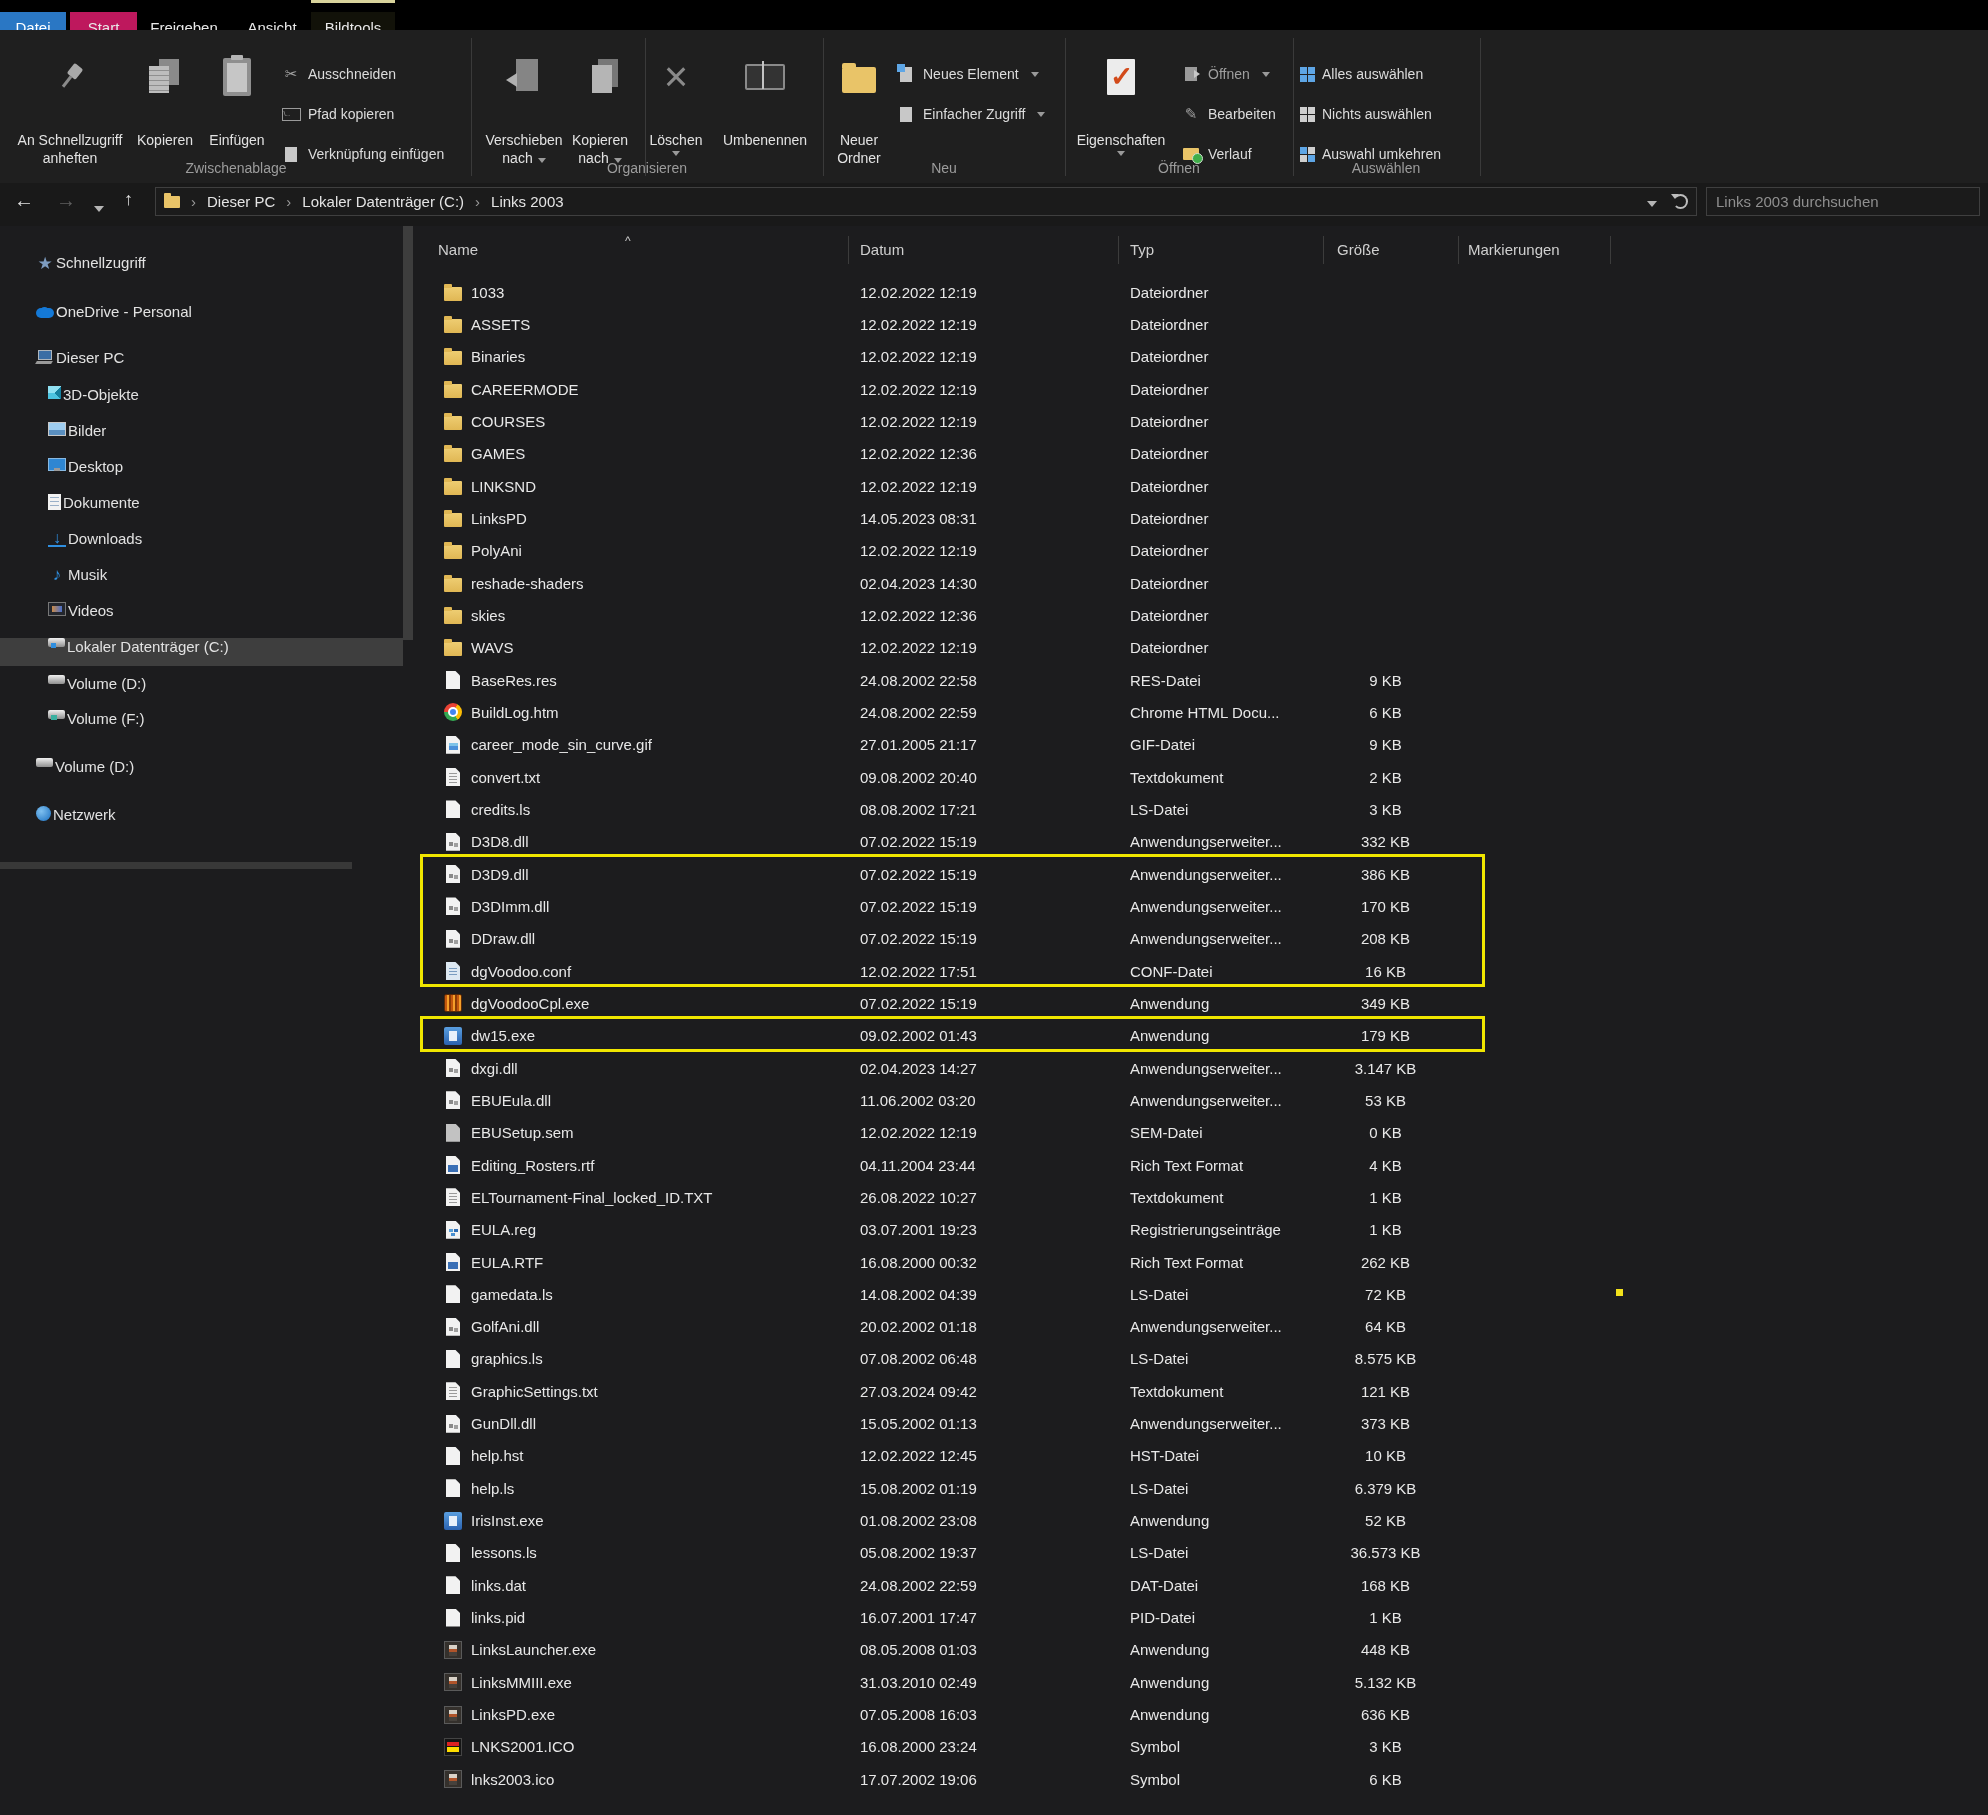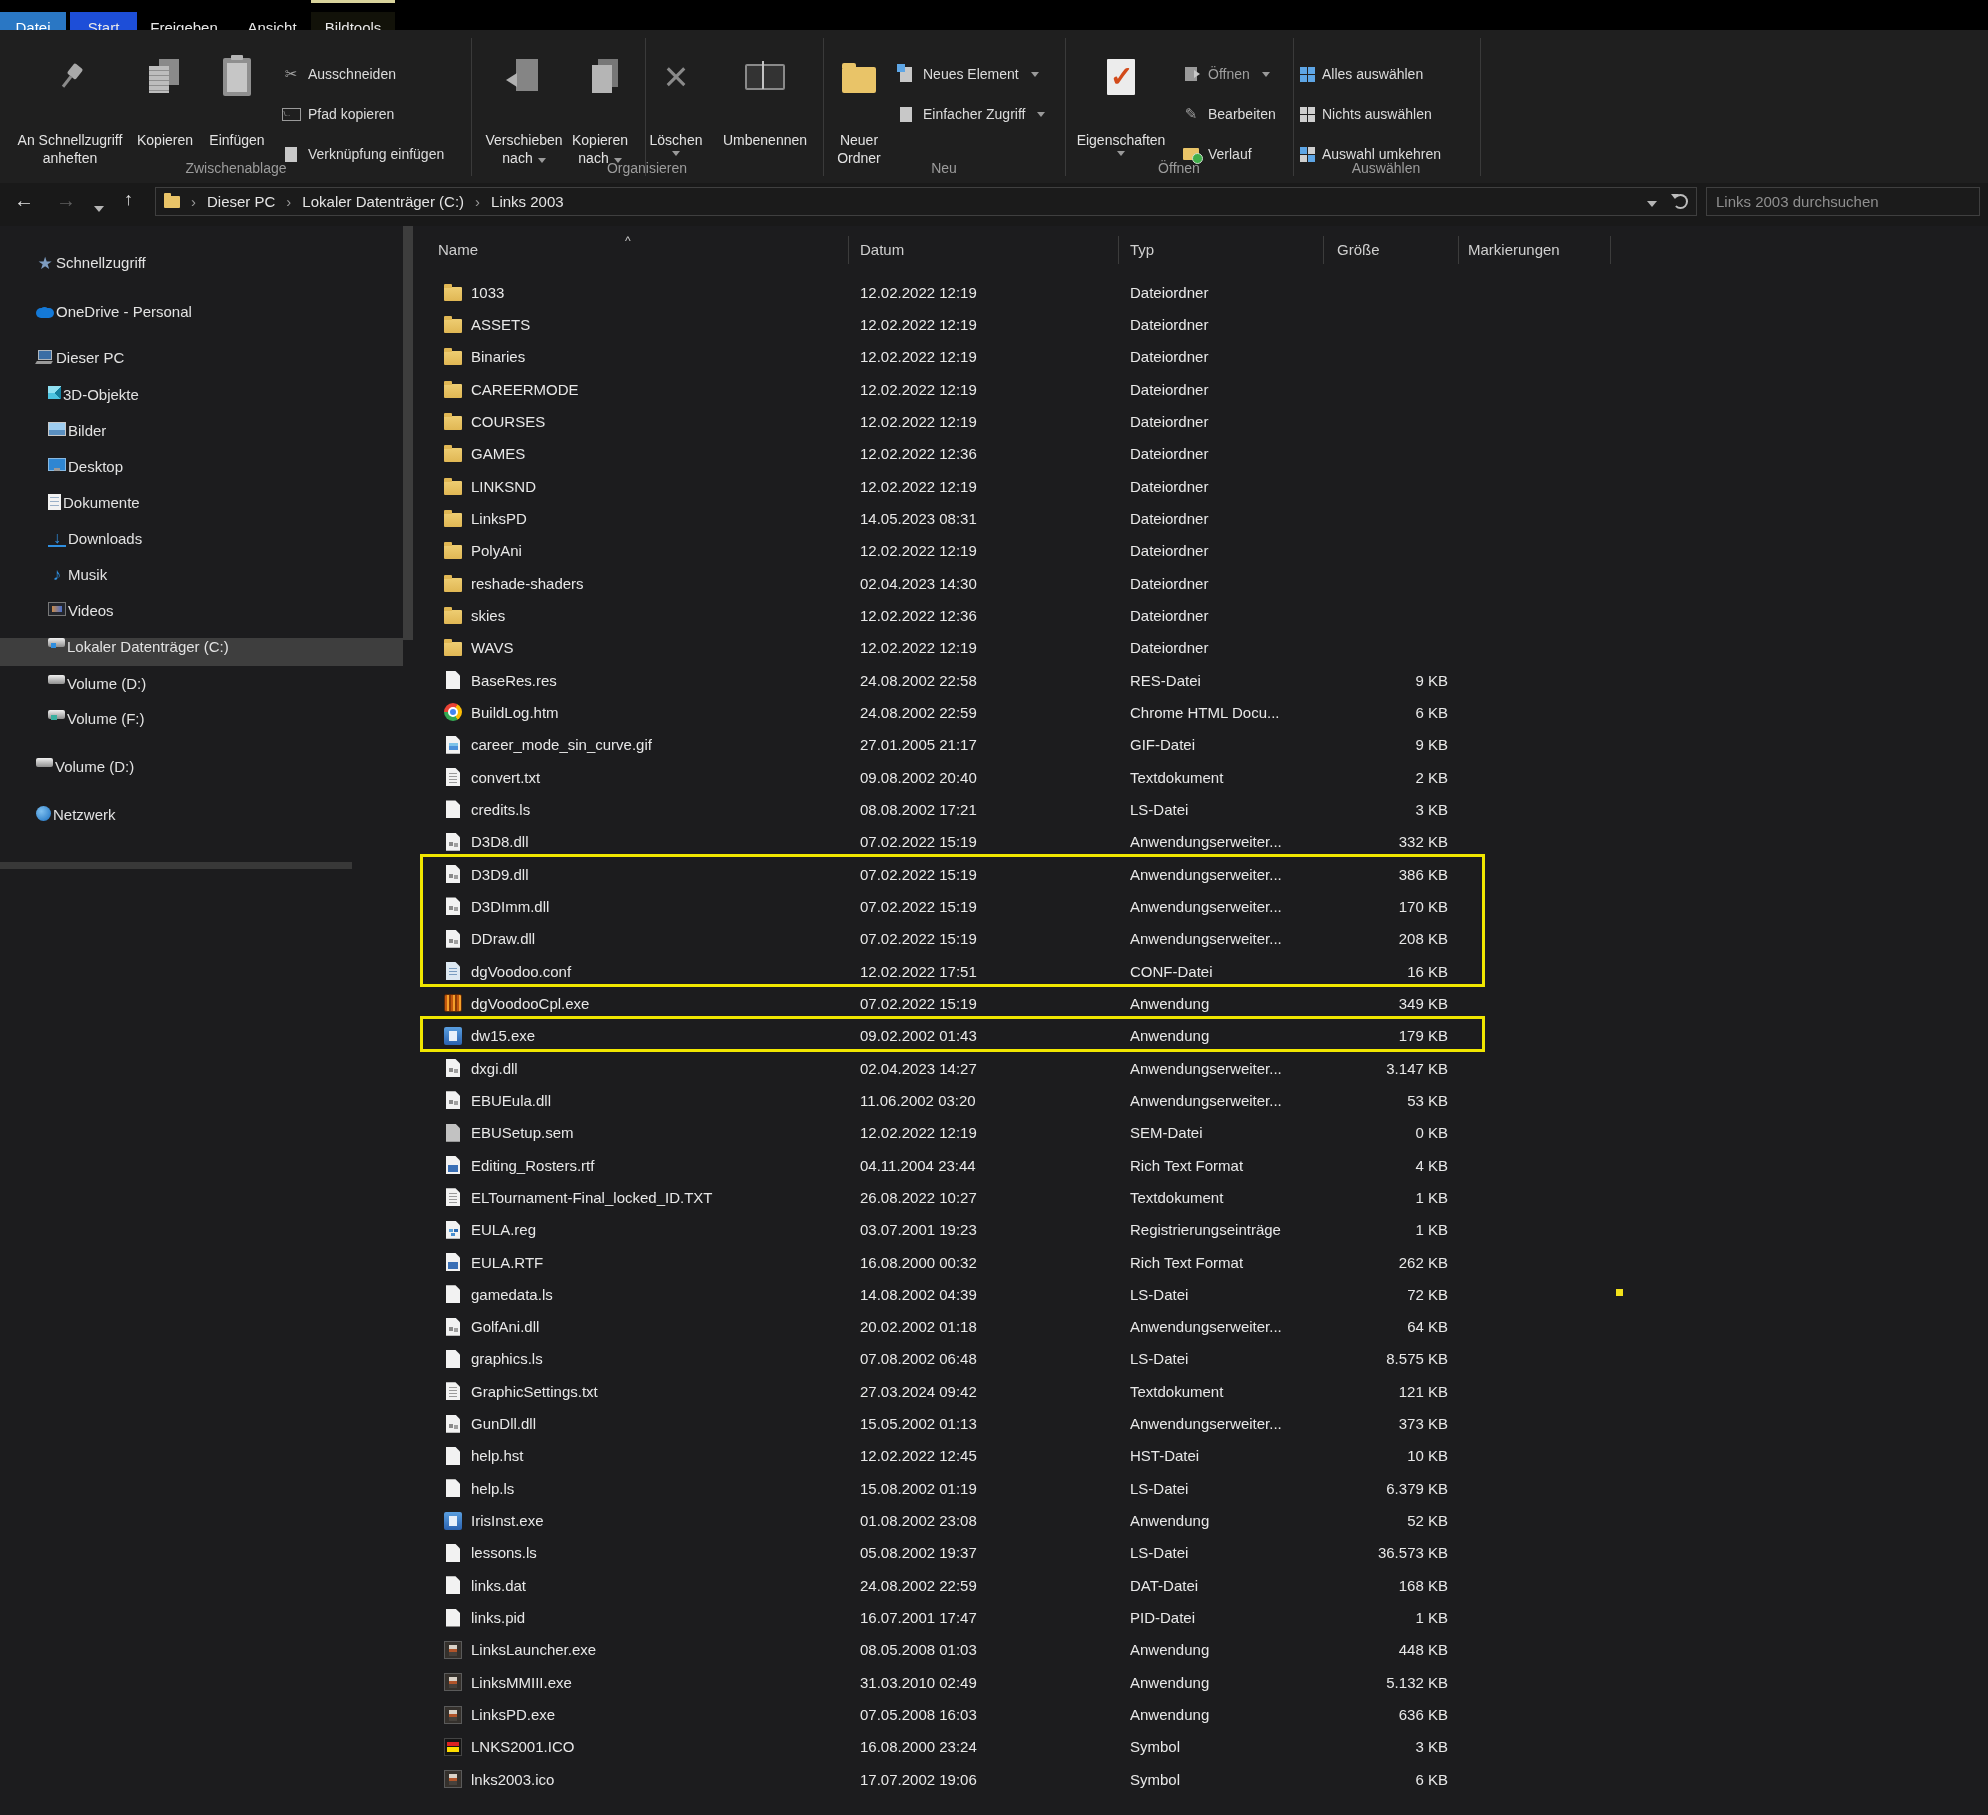--- a/index.html
+++ b/index.html
@@ -2,21 +2,21 @@
 <html><head>
 <meta charset="utf-8">
 <style>
   html,body{margin:0;padding:0}
   body{width:1988px;height:1815px;position:relative;overflow:hidden;background:#1c1c1e;
        font-family:"Liberation Sans",sans-serif;color:#e6e6e6;-webkit-font-smoothing:antialiased}
   
   .tabs{position:absolute;left:0;top:0;width:100%;height:30px;background:#000}
   .tab{position:absolute;top:12px;height:30px;line-height:31px;text-align:center;font-size:15px;color:#e8e8e8;cursor:default}
   #tab-datei{left:0;width:66px;background:#2a77c4;color:#fff}
-  #tab-start{left:70px;width:67px;background:#1d4ed8}
+  #tab-start{left:70px;width:67px;background:#be185d}
   #tab-freigeben{left:144px;width:80px}
   #tab-ansicht{left:234px;width:76px}
   #tab-bildtools{left:311px;width:84px;background:#121209}
   .bt-strip{position:absolute;left:311px;top:0;width:84px;height:3px;background:#d9d49c}
   
   .ribbon{position:absolute;left:0;top:30px;width:100%;height:153px;background:#1f1f1f;border-bottom:1px solid #0c0c0c}
   .vsep{position:absolute;top:8px;height:138px;width:1px;background:#3a3a3a}
   .grplabel{position:absolute;top:130px;width:200px;text-align:center;font-size:14px;color:#9c9c9c}
   .lg{position:absolute;top:6px;height:140px;text-align:center;font-size:14px;color:#e2e2e2}
   .lg .ic{position:absolute;top:8px;left:0;right:0;height:66px;display:flex;align-items:center;justify-content:center}
@@ -114,21 +114,21 @@
   .ht{width:205px;padding-left:12px}
   .hs{width:135px;padding-left:14px}
   .hm{width:152px;padding-left:10px}
   .sortcaret{position:absolute;left:205px;top:-7px;font-size:12px;color:#c8c8c8}
   .hsep{position:absolute;top:10px;width:1px;height:28px;background:#3c3c3c}
   .rows{position:absolute;left:0;top:50px;width:1568px;height:1539px;overflow:hidden}
   .row{display:flex;align-items:center;height:32.33px;font-size:15px;color:#e8e8e8}
   .cn{width:428px;display:flex;align-items:center;gap:9px;padding-left:24px;box-sizing:border-box;white-space:nowrap;overflow:hidden}
   .cd{width:270px;padding-left:12px;box-sizing:border-box;white-space:nowrap}
   .ct{width:205px;padding-left:12px;box-sizing:border-box;white-space:nowrap;overflow:hidden}
-  .cs{width:135px;text-align:right;padding-right:10px;box-sizing:border-box;white-space:nowrap}
+  .cs{width:135px;text-align:center;padding-right:10px;box-sizing:border-box;white-space:nowrap}
   .hlbox{position:absolute;left:0;width:1065px;border:3px solid #f0e600;box-sizing:border-box;pointer-events:none}
   
   .fi{width:18px;height:18px;flex:none;position:relative}
   .fi-folder{background:linear-gradient(180deg,#eecd72,#e0b754);border-radius:1px;height:14px!important;margin-top:3px}
   .fi-folder::before{content:"";position:absolute;top:-3px;left:0;width:8px;height:4px;background:#e0b754;border-radius:1px 1px 0 0}
   .fi-page,.fi-dll,.fi-text,.fi-img,.fi-rtf,.fi-reg,.fi-conf,.fi-graypage{width:14px!important;margin:0 2px;background:#f2f2f2;clip-path:polygon(0 0,68% 0,100% 25%,100% 100%,0 100%)}
   .fi-graypage{background:#c2c2c2}
   .fi-conf{background:#dde8f2}
   .fi-conf::after{content:"";position:absolute;left:3px;top:6px;width:8px;height:8px;background:repeating-linear-gradient(180deg,#7a9cc0 0 1px,transparent 1px 3px)}
   .fi-dll::after{content:"";position:absolute;left:2px;top:8px;width:10px;height:7px;

